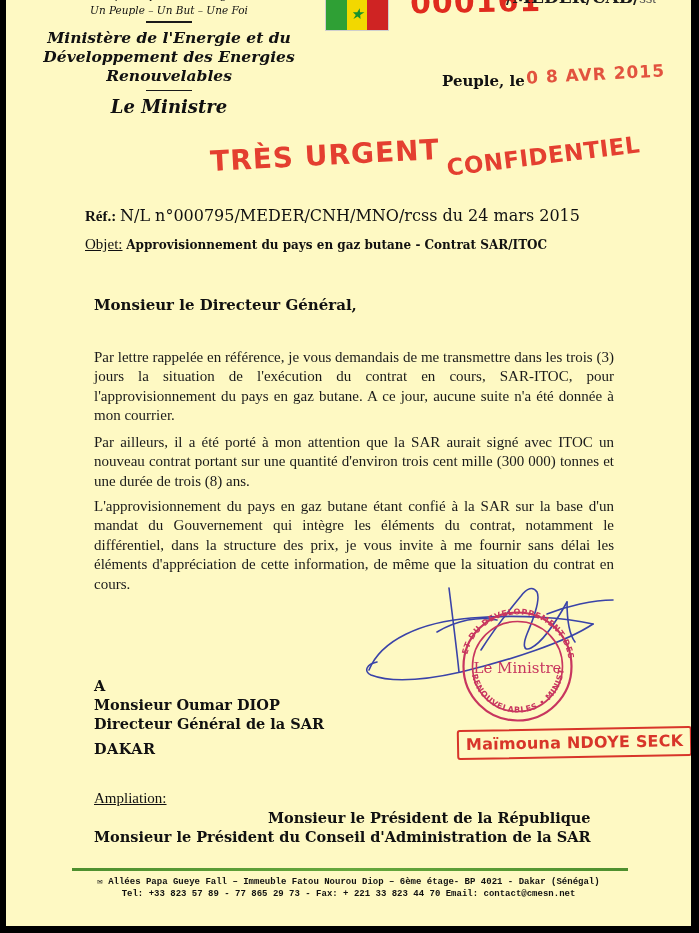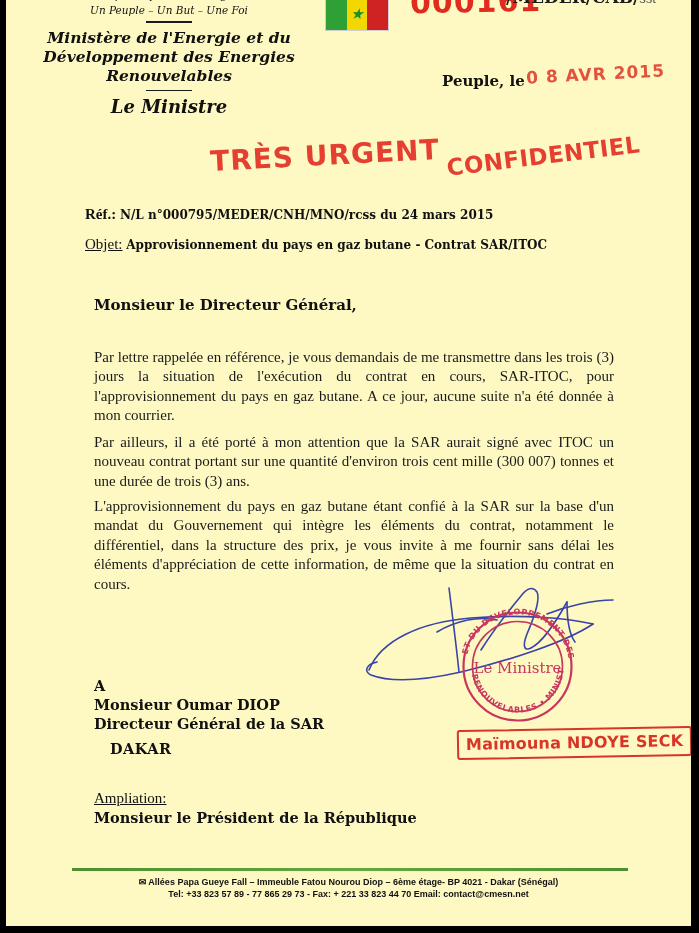--- a/index.html
+++ b/index.html
@@ -49,21 +49,21 @@
   .stamp-urgent{position:absolute;left:204px;top:139px;
      font-family:"DejaVu Sans",sans-serif;font-weight:bold;font-size:28px;
      color:#e23024;letter-spacing:1px;transform:rotate(-3deg);opacity:.92;}
   .stamp-conf{position:absolute;left:440px;top:143px;
      font-family:"DejaVu Sans",sans-serif;font-weight:bold;font-size:23px;
      color:#e23024;letter-spacing:.5px;transform:rotate(-7deg);opacity:.92;}
 
   
   .ref{position:absolute;left:79px;top:206px;font-size:15px;color:#111;}
   .ref .lbl{font-weight:bold;}
-  .ref b{font-family:"DejaVu Serif",serif;font-weight:bold;font-size:12px;}
+  .ref b{font-family:"DejaVu Serif",serif;font-weight:normal;font-size:16px;}
 
   .objet{position:absolute;left:79px;top:236px;font-size:15px;color:#111;}
   .objet .lbl{text-decoration:underline;}
   .objet b{font-family:"DejaVu Serif",serif;font-weight:bold;font-size:12px;}
 
   .salut{position:absolute;left:88px;top:296px;font-size:15px;font-weight:bold;
          font-family:"DejaVu Serif",serif;color:#111;}
 
   .para{position:absolute;left:88px;width:520px;font-size:15px;line-height:19.4px;
         text-align:justify;color:#1a1a1a;}
@@ -78,33 +78,33 @@
   .circstamp svg{display:block;}
   .namebox{position:absolute;left:96px;top:148px;
      border:2px solid #d8352a;border-radius:3px;padding:3px 7px 4px 7px;
      transform:rotate(-1deg);background:transparent;}
   .namebox span{font-family:"DejaVu Sans",sans-serif;font-weight:bold;font-size:16px;
      color:#d8352a;letter-spacing:.2px;white-space:nowrap;}
 
   
   .recip{position:absolute;left:88px;top:676px;font-family:"DejaVu Serif",serif;
          font-weight:bold;font-size:14.5px;line-height:19px;color:#111;}
-  .dakar2{position:absolute;left:104px;top:740px;font-family:"DejaVu Serif",serif;
+  .dakar2{position:absolute;left:88px;top:740px;font-family:"DejaVu Serif",serif;
           font-weight:bold;font-size:14.5px;color:#111;letter-spacing:.5px;}
 
   .ampl{position:absolute;left:88px;top:789px;font-family:"DejaVu Serif",serif;
         font-size:14.5px;line-height:19px;color:#111;}
   .ampl .lbl{text-decoration:underline;font-weight:normal;font-family:"Liberation Serif",serif;font-size:15px;}
   .ampl .it{font-weight:bold;text-align:right;}
 
   
   .fline{position:absolute;left:66px;top:868px;width:556px;height:3px;
          background:linear-gradient(90deg,#4d8f2e,#66a83d,#4d8f2e);}
   .foot{position:absolute;left:0;top:876px;width:685px;text-align:center;
-        font-family:Liberation Sans, sans-serif;font-weight:bold;font-size:9px;
+        font-family:Liberation Mono, monospace;font-weight:bold;font-size:9px;
         line-height:12px;color:#111;}
 </style>
 </head>
 <body>
 
 <div id="page">
 
   <div class="hdr-left">
     <div class="l1">République du Sénégal</div>
     <div class="l2">Un Peuple – Un But –  Une Foi</div>
@@ -139,21 +139,21 @@
     <span class="lbl">Réf.:</span>
     <b>N/L n°000795/MEDER/CNH/MNO/rcss du 24 mars 2015</b>
   </div>
   <div class="objet">
     <span class="lbl">Objet:</span>
     <b>Approvisionnement du pays en gaz butane - Contrat SAR/ITOC</b>
   </div>
 
   <div class="salut">Monsieur le Directeur Général,</div>
   <div class="para p1">Par lettre rappelée en référence, je vous demandais de me transmettre dans les trois (3) jours la situation de l'exécution du contrat en cours, SAR-ITOC, pour l'approvisionnement du pays en gaz butane. A ce jour, aucune suite n'a été donnée à mon courrier.</div>
-  <div class="para p2">Par ailleurs, il a été porté à mon attention que la SAR aurait signé avec ITOC un nouveau contrat portant sur une quantité d'environ trois cent mille (300 007) tonnes et une durée de trois (3) ans.</div>
+  <div class="para p2">Par ailleurs, il a été porté à mon attention que la SAR aurait signé avec ITOC un nouveau contrat portant sur une quantité d'environ trois cent mille (300 000) tonnes et une durée de trois (8) ans.</div>
   <div class="para p3">L'approvisionnement du pays en gaz butane étant confié à la SAR sur la base d'un mandat du Gouvernement qui intègre les éléments du contrat, notamment le différentiel, dans la structure des prix, je vous invite à me fournir sans délai les éléments d'appréciation de cette information, de même que la situation du contrat en cours.</div>
 
   <div class="sigbox">
 
     <svg class="sigsvg" width="280" height="170" viewBox="0 0 280 170">
       <g fill="none" stroke="#3a43a8" stroke-width="1.6" stroke-linecap="round">
         <path d="M8 90 C20 60 60 42 110 38 C160 34 205 38 232 44"></path>
         <path d="M232 44 C205 62 150 80 100 92 C60 101 28 102 10 95 C2 91 6 84 16 82"></path>
         <path d="M88 8 C92 40 96 72 98 92"></path>
         <path d="M76 52 C96 40 118 36 136 40"></path>
@@ -189,20 +189,21 @@
   <div class="recip">
     <div>A</div>
     <div>Monsieur Oumar DIOP</div>
     <div>Directeur Général de la SAR</div>
   </div>
   <div class="dakar2">DAKAR</div>
 
   <div class="ampl">
     <div class="lbl">Ampliation:</div>
     <div class="it">Monsieur le Président de la République</div>
+    <div class="it">Monsieur le Président du Conseil d'Administration de la SAR</div>
   </div>
 
   <div class="fline"></div>
   <div class="foot">
     <div>✉ Allées Papa Gueye Fall – Immeuble Fatou Nourou Diop – 6ème étage-   BP 4021 - Dakar (Sénégal)</div>
     <div>Tel: +33 823 57 89 - 77 865 29 73 -  Fax: + 221 33 823 44 70 Email: contact@cmesn.net</div>
   </div>
 
 </div>
 

